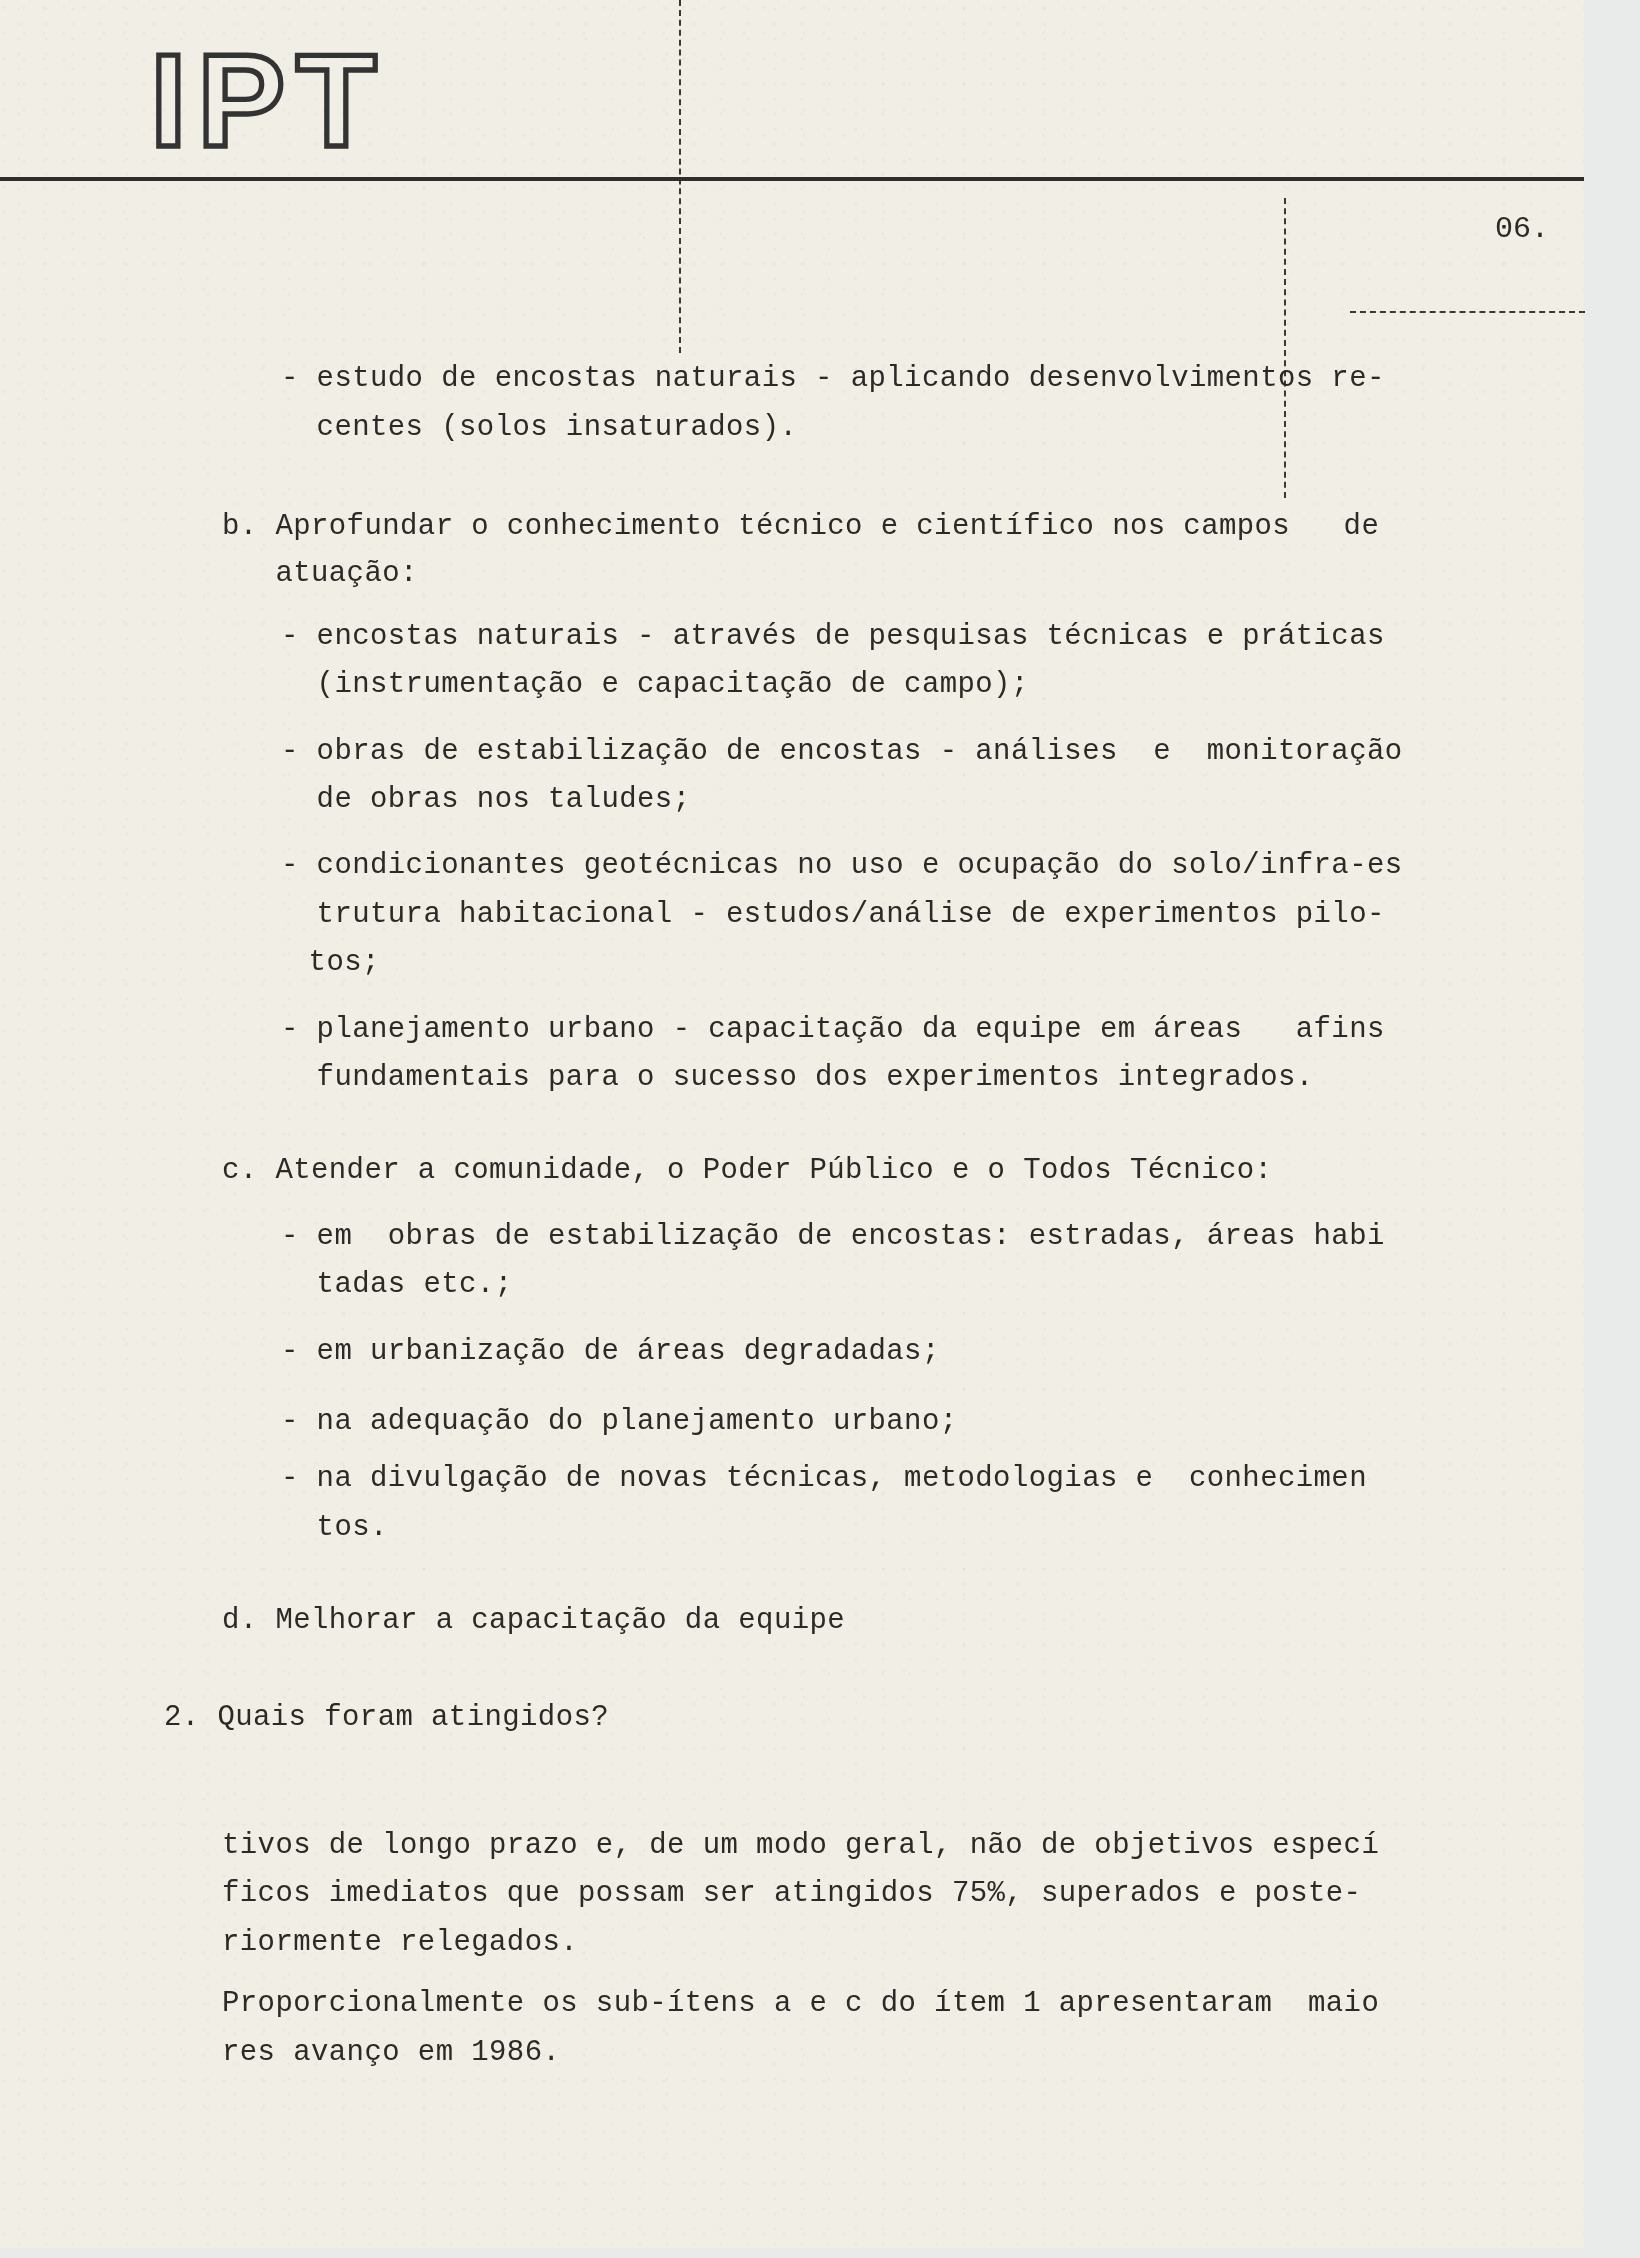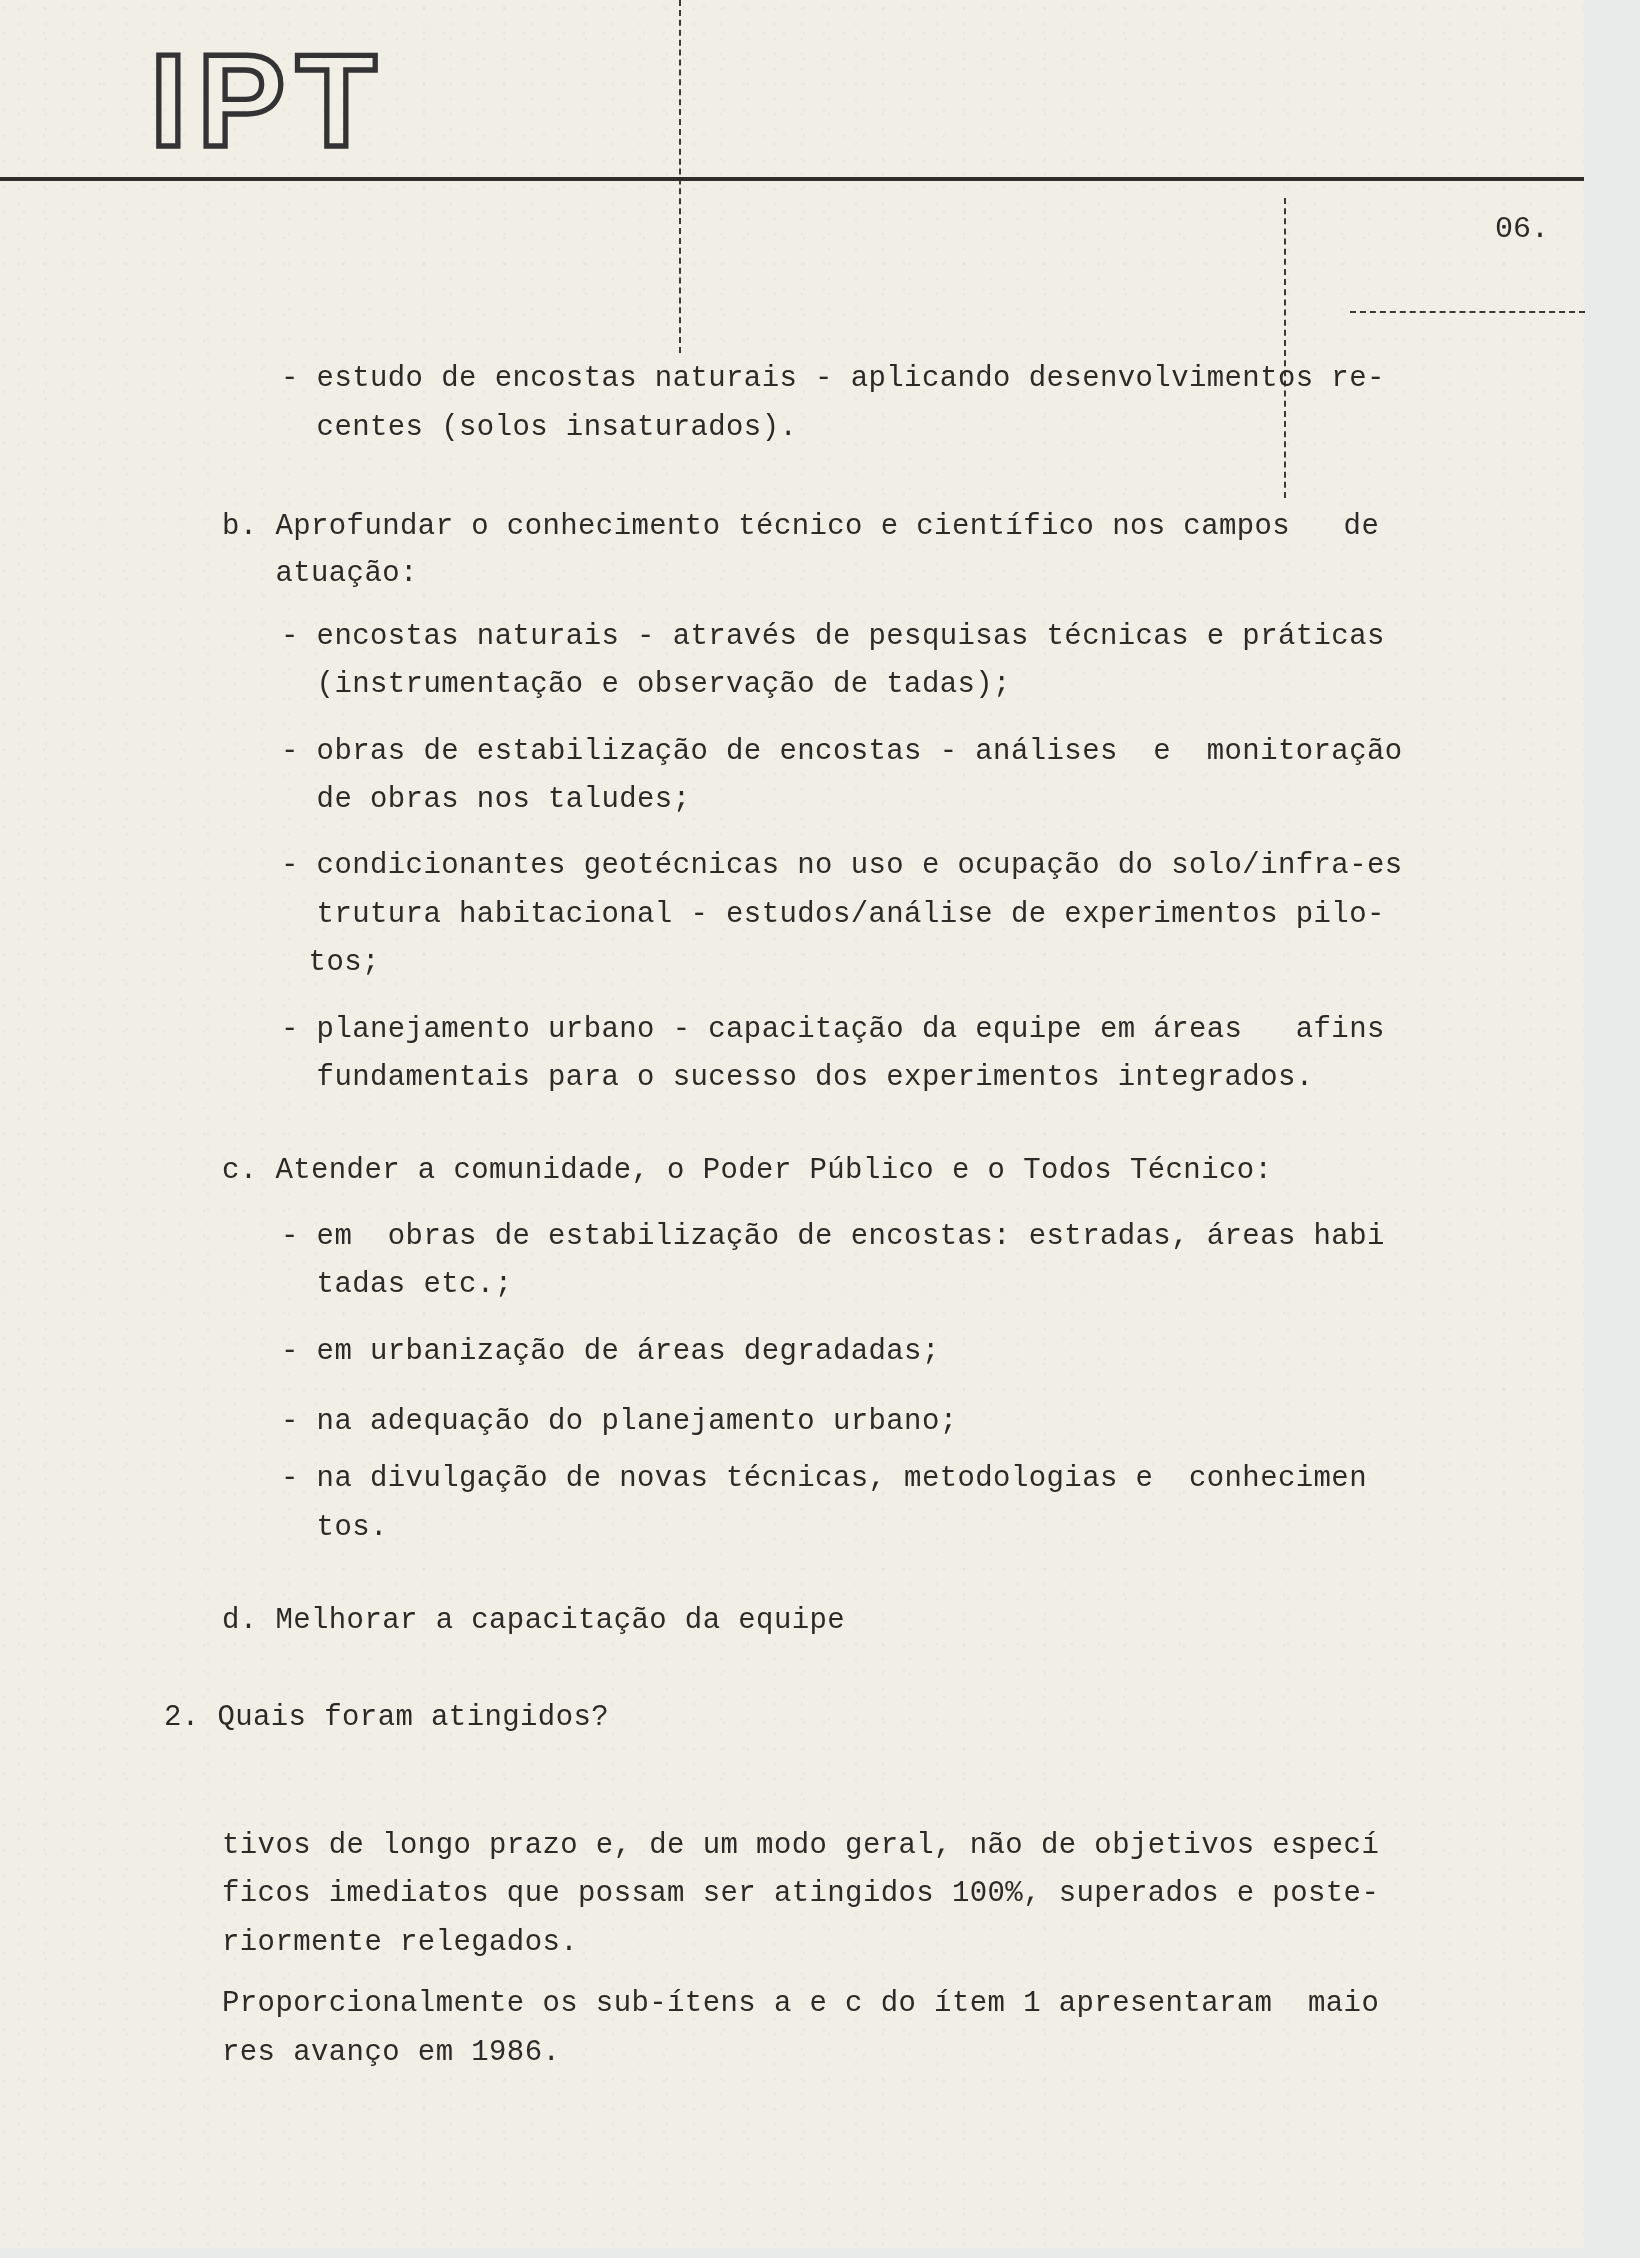--- a/index.html
+++ b/index.html
@@ -41,21 +41,21 @@
   <div class="hline-dashed"></div>
   <div class="page-number">06.</div>
 
   <div class="doc-line" style="left:281px;top:364px">- estudo de encostas naturais - aplicando desenvolvimentos re-</div>
   <div class="doc-line" style="left:281px;top:413px">  centes (solos insaturados).</div>
 
   <div class="doc-line" style="left:222px;top:512px">b. Aprofundar o conhecimento técnico e científico nos campos   de</div>
   <div class="doc-line" style="left:222px;top:559px">   atuação:</div>
 
   <div class="doc-line" style="left:281px;top:622px">- encostas naturais - através de pesquisas técnicas e práticas</div>
-  <div class="doc-line" style="left:281px;top:670px">  (instrumentação e observação de tadas);</div>
+  <div class="doc-line" style="left:281px;top:670px">  (instrumentação e capacitação de campo);</div>
   <div class="doc-line" style="left:281px;top:737px">- obras de estabilização de encostas - análises  e  monitoração</div>
   <div class="doc-line" style="left:281px;top:785px">  de obras nos taludes;</div>
   <div class="doc-line" style="left:281px;top:851px">- condicionantes geotécnicas no uso e ocupação do solo/infra-es</div>
   <div class="doc-line" style="left:281px;top:900px">  trutura habitacional - estudos/análise de experimentos pilo-</div>
   <div class="doc-line" style="left:273px;top:948px">  tos;</div>
   <div class="doc-line" style="left:281px;top:1015px">- planejamento urbano - capacitação da equipe em áreas   afins</div>
   <div class="doc-line" style="left:281px;top:1063px">  fundamentais para o sucesso dos experimentos integrados.</div>
 
   <div class="doc-line" style="left:222px;top:1156px">c. Atender a comunidade, o Poder Público e o Todos Técnico:</div>
 
@@ -64,19 +64,19 @@
   <div class="doc-line" style="left:281px;top:1337px">- em urbanização de áreas degradadas;</div>
   <div class="doc-line" style="left:281px;top:1407px">- na adequação do planejamento urbano;</div>
   <div class="doc-line" style="left:281px;top:1464px">- na divulgação de novas técnicas, metodologias e  conhecimen</div>
   <div class="doc-line" style="left:281px;top:1513px">  tos.</div>
 
   <div class="doc-line" style="left:222px;top:1606px">d. Melhorar a capacitação da equipe</div>
 
   <div class="doc-line" style="left:164px;top:1703px">2. Quais foram atingidos?</div>
 
   <div class="doc-line" style="left:222px;top:1831px">tivos de longo prazo e, de um modo geral, não de objetivos especí</div>
-  <div class="doc-line" style="left:222px;top:1879px">ficos imediatos que possam ser atingidos 100%, superados e poste-</div>
+  <div class="doc-line" style="left:222px;top:1879px">ficos imediatos que possam ser atingidos 75%, superados e poste-</div>
   <div class="doc-line" style="left:222px;top:1928px">riormente relegados.</div>
 
   <div class="doc-line" style="left:222px;top:1989px">Proporcionalmente os sub-ítens a e c do ítem 1 apresentaram  maio</div>
   <div class="doc-line" style="left:222px;top:2038px">res avanço em 1986.</div>
 </div>
 
 
 </body></html>

